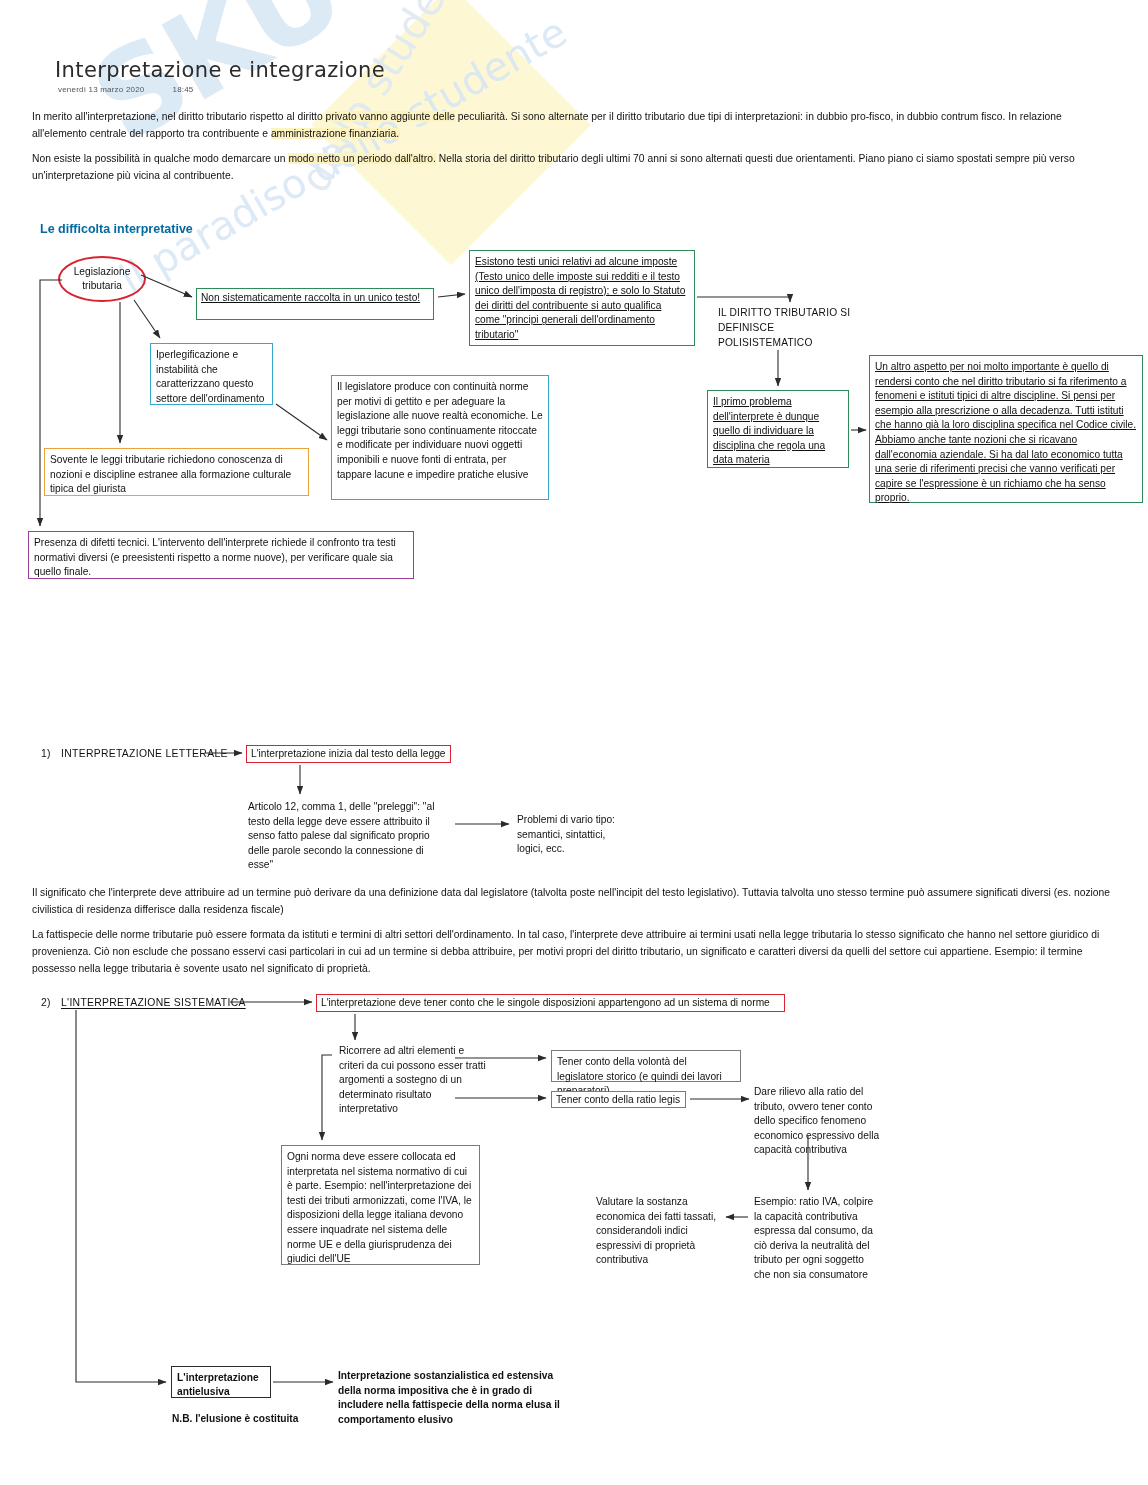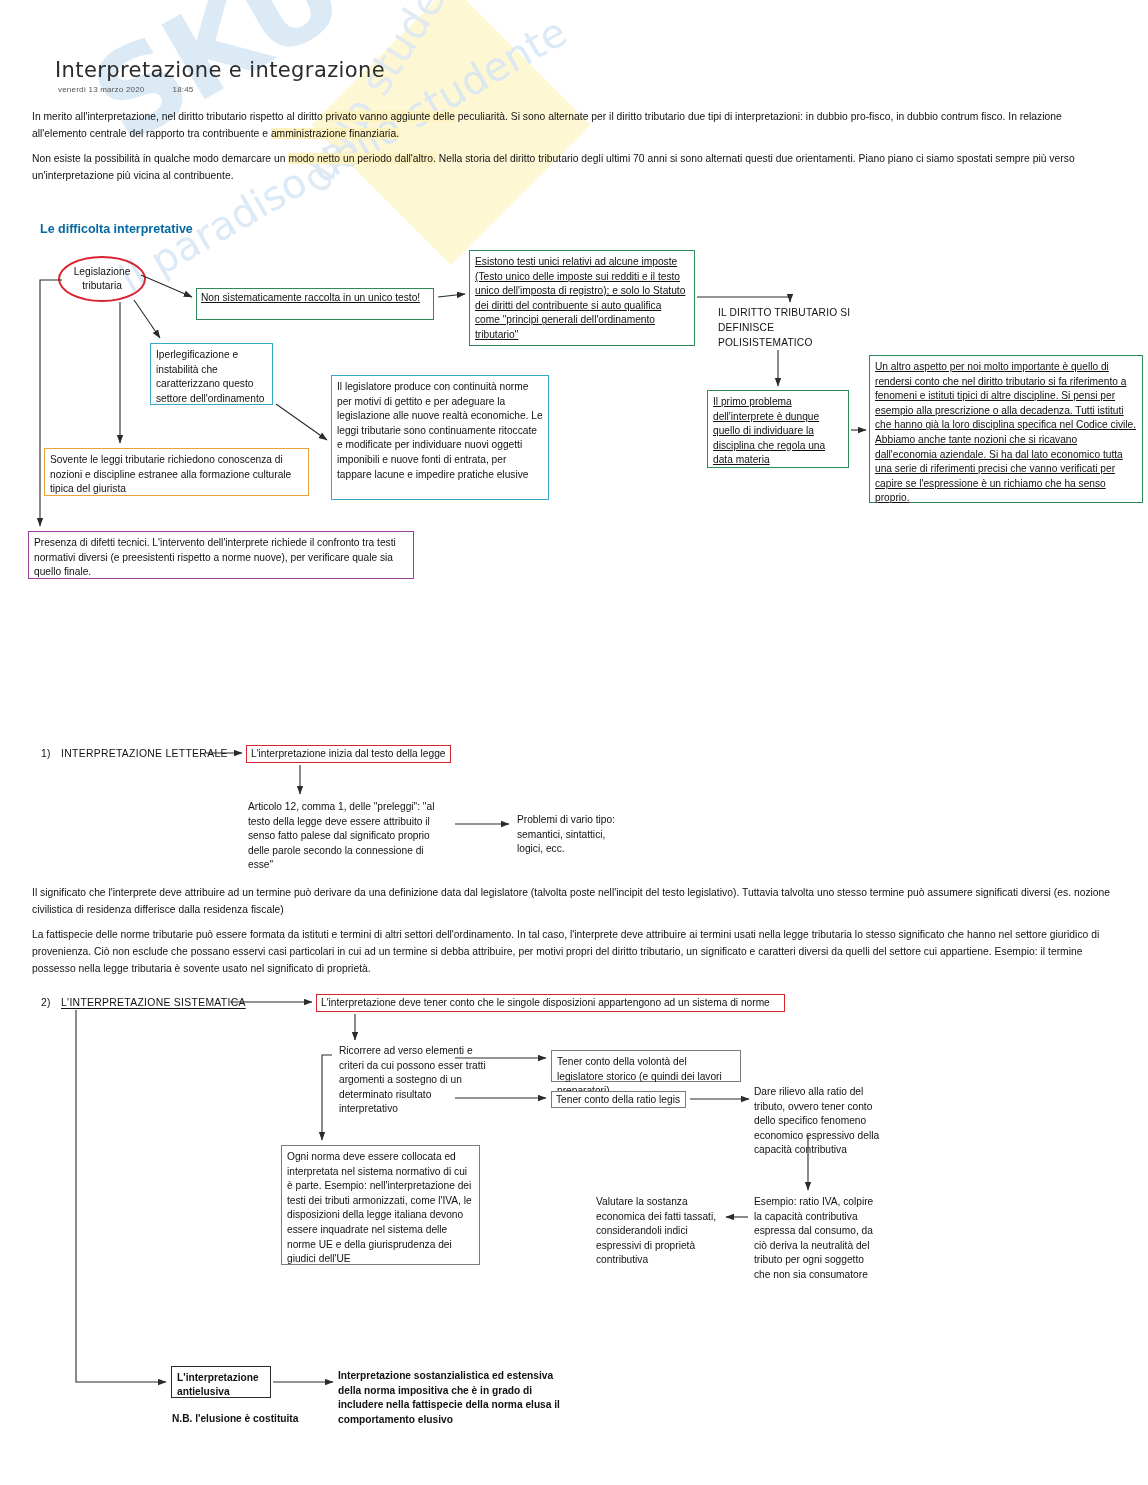--- a/index.html
+++ b/index.html
@@ -238,21 +238,21 @@
   <div class="para" style="left:32px; top:884px; width:1085px;">Il significato che l'interprete deve attribuire ad un termine può derivare da una definizione data dal legislatore (talvolta poste nell'incipit del testo legislativo). Tuttavia talvolta uno stesso termine può assumere significati diversi (es. nozione civilistica di residenza differisce dalla residenza fiscale)</div>
   <div class="para" style="left:32px; top:926px; width:1085px;">La fattispecie delle norme tributarie può essere formata da istituti e termini di altri settori dell'ordinamento. In tal caso, l'interprete deve attribuire ai termini usati nella legge tributaria lo stesso significato che hanno nel settore giuridico di provenienza. Ciò non esclude che possano esservi casi particolari in cui ad un termine si debba attribuire, per motivi propri del diritto tributario, un significato e caratteri diversi da quelli del settore cui appartiene. Esempio: il termine possesso nella legge tributaria è sovente usato nel significato di proprietà.</div>
 
   <div class="numlabel" style="left:41px; top:997px;">
     <span>2)</span>
     <span class="uline" style="margin-left:7px;">L'INTERPRETAZIONE SISTEMATICA</span>
   </div>
 
   <div class="box b-red" style="left:316px; top:994px; width:469px; height:18px; padding:1px 4px; line-height:14px;">L'interpretazione deve tener conto che le singole disposizioni appartengono ad un sistema di norme</div>
 
-  <div class="plain" style="left:339px; top:1044px; width:152px;">Ricorrere ad verso elementi e criteri da cui possono esser tratti argomenti a sostegno di un determinato risultato interpretativo</div>
+  <div class="plain" style="left:339px; top:1044px; width:152px;">Ricorrere ad altri elementi e criteri da cui possono esser tratti argomenti a sostegno di un determinato risultato interpretativo</div>
 
   <div class="box b-gray" style="left:551px; top:1050px; width:190px; height:32px;">Tener conto della volontà del legislatore storico (e quindi dei lavori preparatori)</div>
 
   <div class="box b-gray" style="left:551px; top:1091px; width:135px; height:17px; padding:1px 4px; line-height:14px;">Tener conto della ratio legis</div>
 
   <div class="plain" style="left:754px; top:1085px; width:128px;">Dare rilievo alla ratio del tributo, ovvero tener conto dello specifico fenomeno economico espressivo della capacità contributiva</div>
 
   <div class="box b-gray" style="left:281px; top:1145px; width:199px; height:120px;">Ogni norma deve essere collocata ed interpretata nel sistema normativo di cui è parte. Esempio: nell'interpretazione dei testi dei tributi armonizzati, come l'IVA, le disposizioni della legge italiana devono essere inquadrate nel sistema delle norme UE e della giurisprudenza dei giudici dell'UE</div>
 
   <div class="plain" style="left:596px; top:1195px; width:122px;">Valutare la sostanza economica dei fatti tassati, considerandoli indici espressivi di proprietà contributiva</div>

